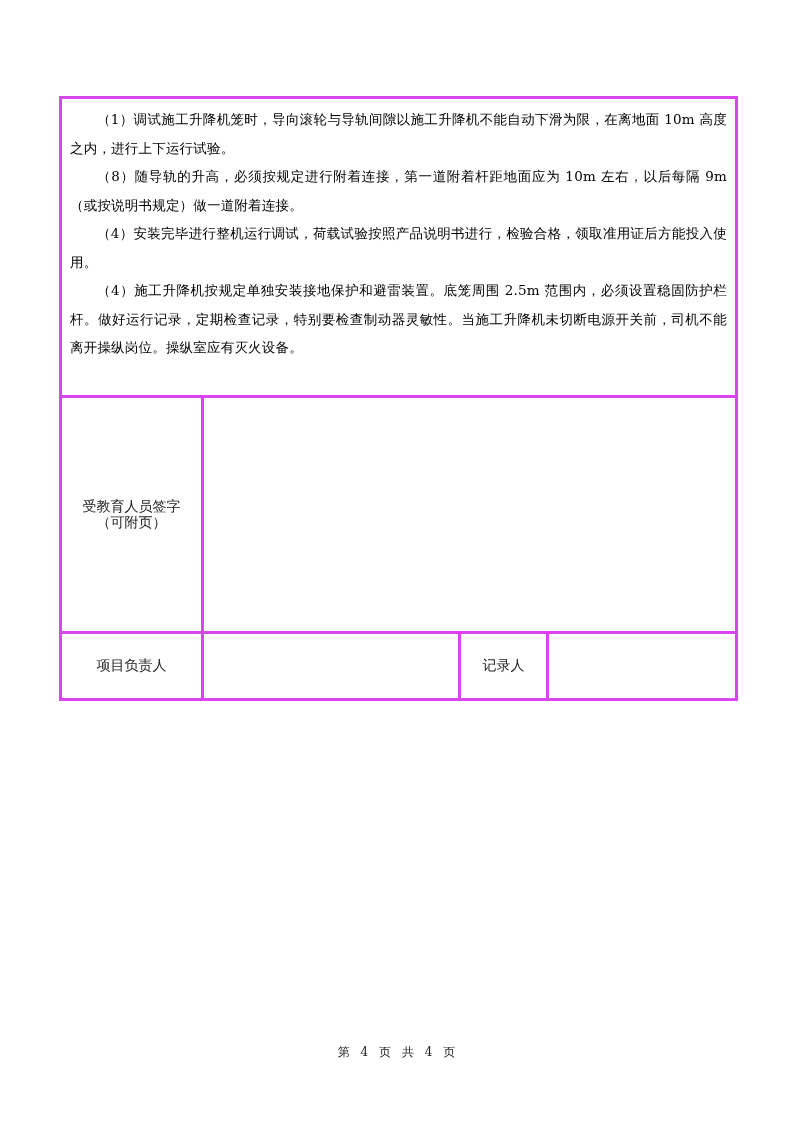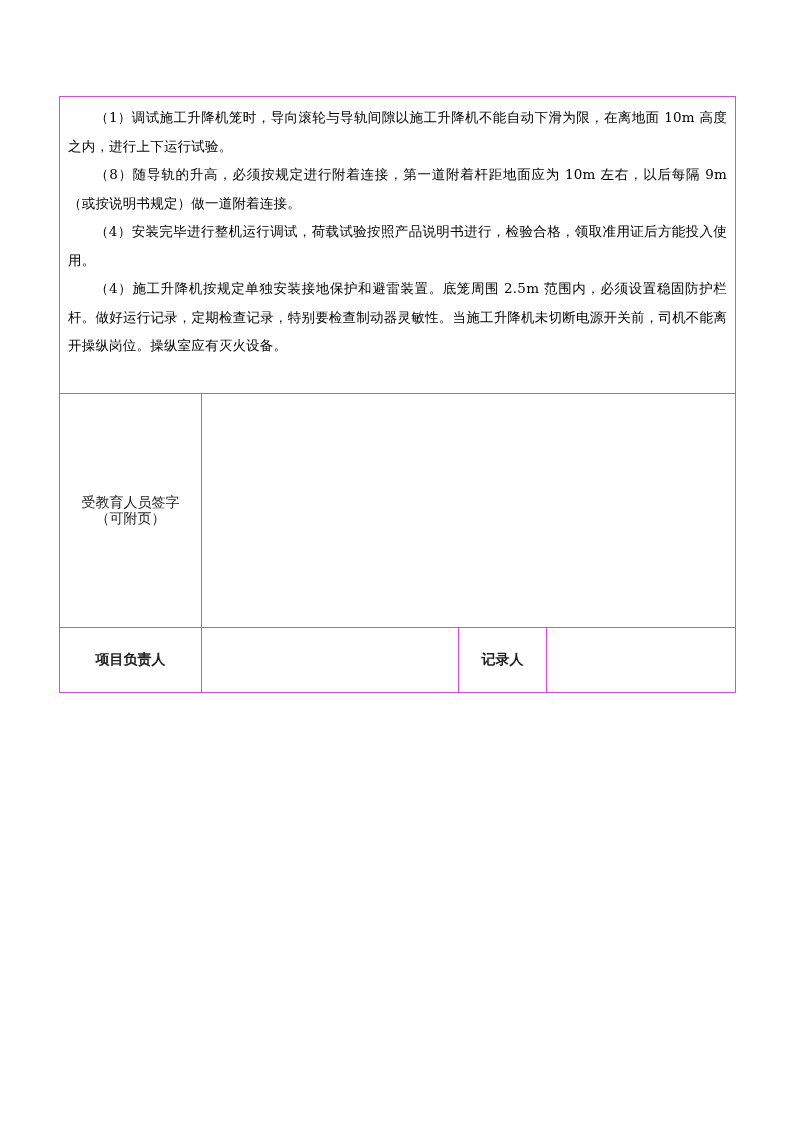--- a/index.html
+++ b/index.html
@@ -23,21 +23,21 @@
   }
   table.form {
     position: absolute;
     left: 59px;
     top: 96px;
     width: 676px;
     border-collapse: collapse;
     table-layout: fixed;
   }
   table.form td {
-    border: 1px solid #d946ef;
+    border: 3px solid #d946ef;
     padding: 0;
     vertical-align: middle;
   }
   .content-cell {
     height: 296px;
     padding: 0 8px 0 8px !important;
     vertical-align: top !important;
   }
   .content-inner {
     padding-top: 6px;
@@ -56,21 +56,20 @@
     font-family: Liberation Mono, monospace;
     font-size: 14px;
     line-height: 16px;
     color: #222222;
   }
   .sign-area {
     height: 233px;
   }
   .footer-row td {
     height: 64px;
-    font-weight: bold;
   }
   .label-cell {
     text-align: center;
     font-family: "DejaVu Sans", "Liberation Sans", sans-serif;
     font-size: 14px;
     color: #222222;
   }
   .page-footer {
     position: absolute;
     top: 1044px;
@@ -115,14 +114,22 @@
     </tr>
     <tr class="footer-row">
       <td class="label-cell">项目负责人</td>
       <td></td>
       <td class="label-cell">记录人</td>
       <td></td>
     </tr>
   </tbody>
     </table>
 
+  <div class="page-footer">
+    <span>第</span>
+    <span>4</span>
+    <span>页</span>
+    <span>共</span>
+    <span>4</span>
+    <span>页</span>
+  </div>
 
 </div>
 
 </body></html>

